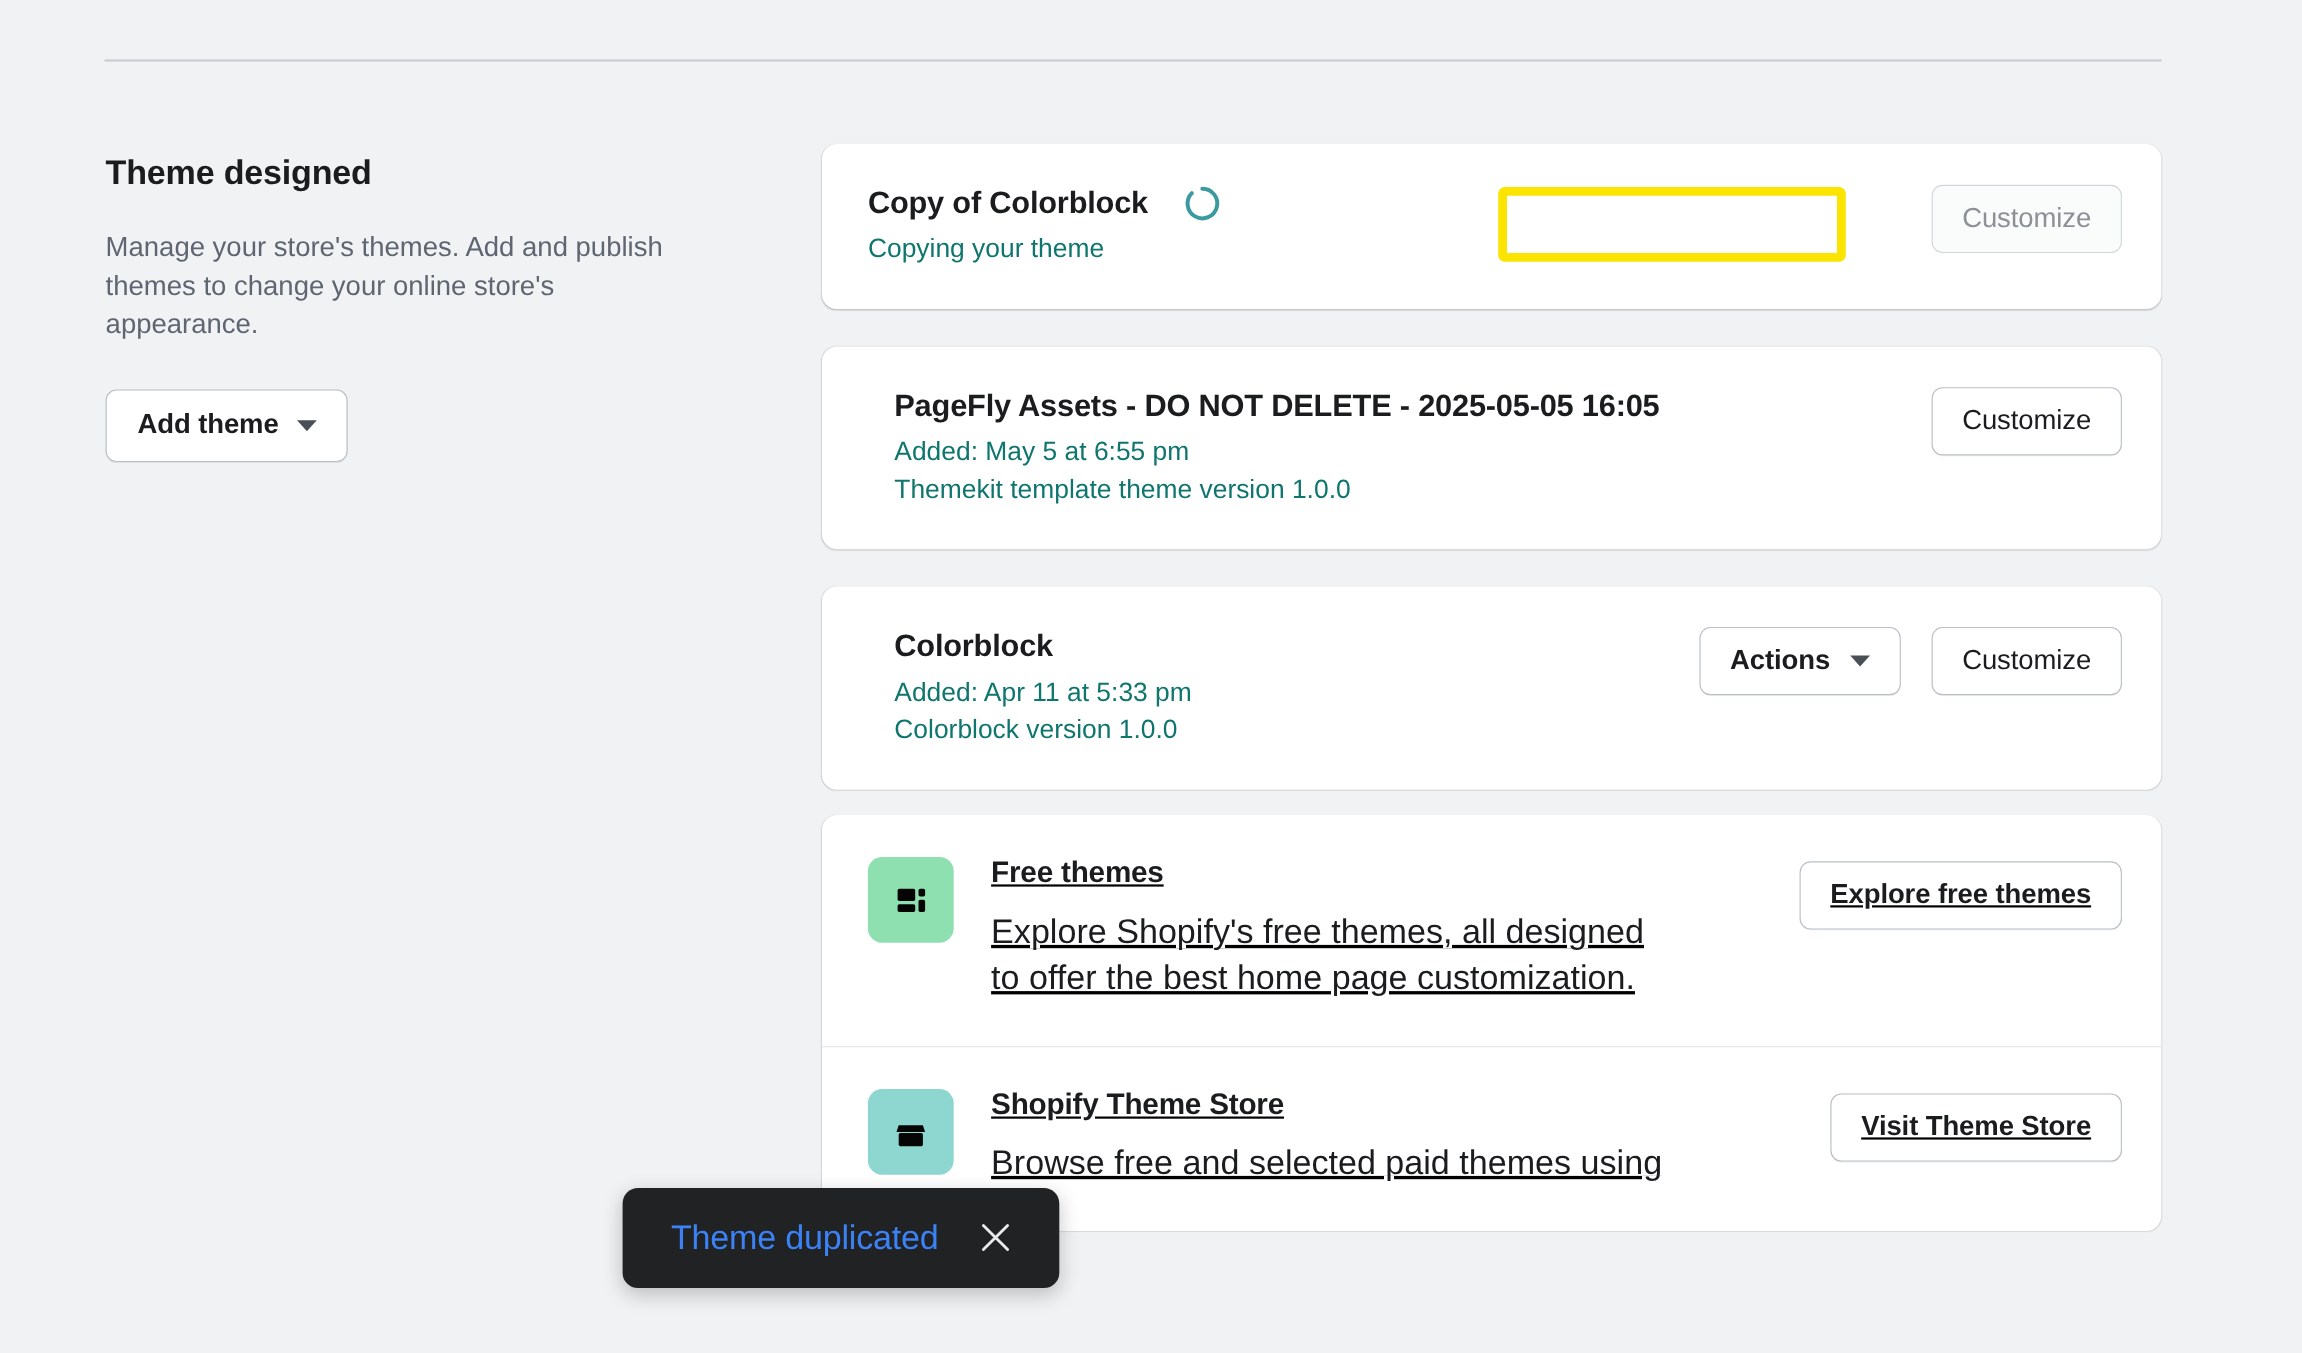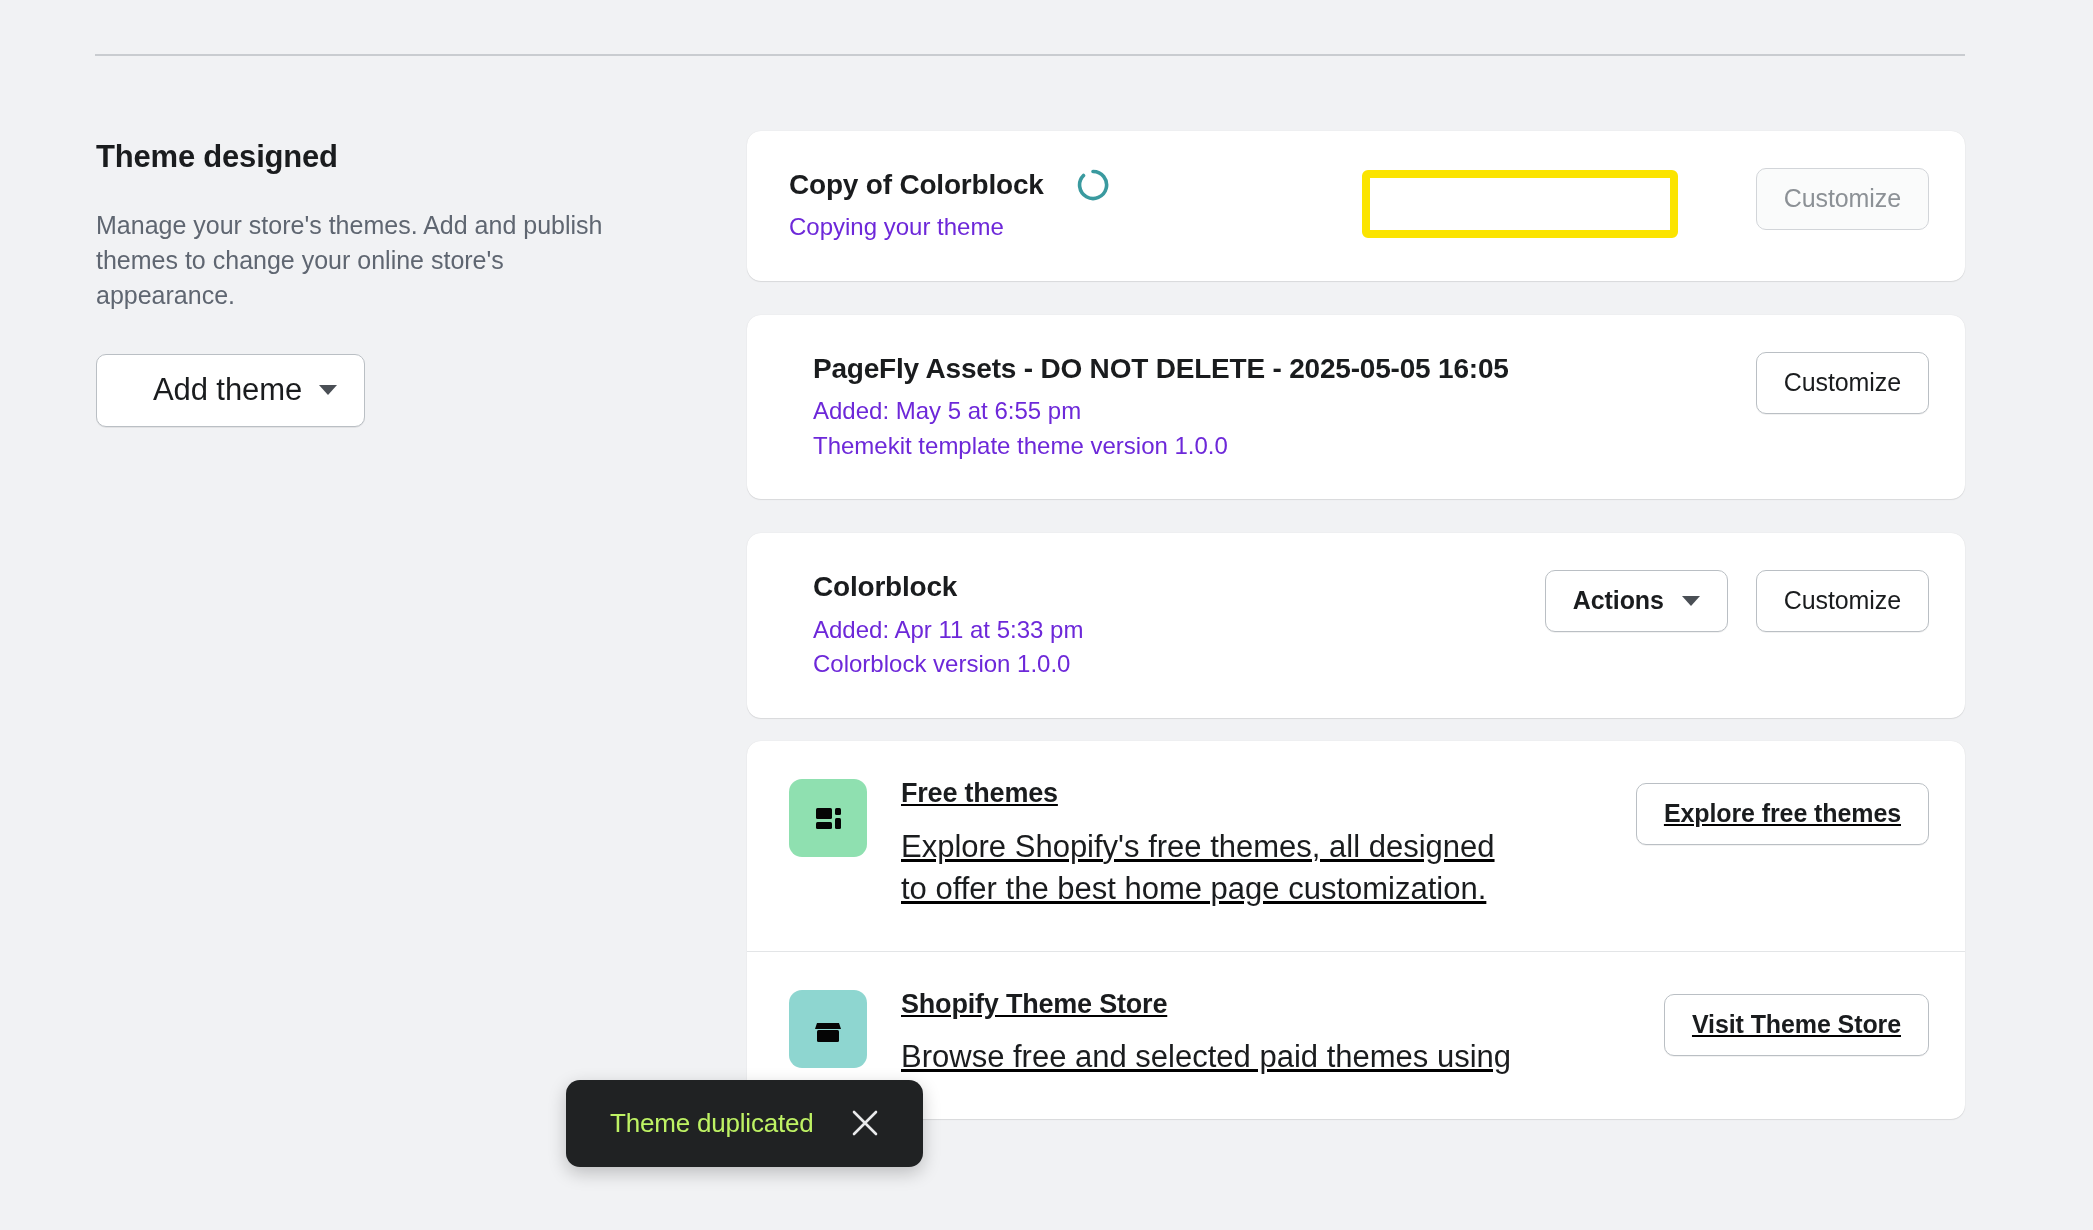--- a/index.html
+++ b/index.html
@@ -56,25 +56,24 @@
     align-items: center;
     gap: 17px;
     background: #ffffff;
     border: 1px solid #babfc4;
     border-radius: 10px;
     padding: 17px 27px 18px 28px;
     box-shadow: 0 1px 0 rgba(26,28,30,0.07);
     cursor: pointer;
   }
   .add-theme-btn .lbl {
-    font-size: 31px;
-    font-weight: 400;
+    font-size: 25px;
+    font-weight: 700;
     color: #1a1c1e;
     letter-spacing: -0.1px;
-    margin-left: 28px;
   }
   .caret {
     width: 0; height: 0;
     border-left: 9px solid transparent;
     border-right: 9px solid transparent;
     border-top: 10px solid #4a4f55;
   }
 
   
   .cards {
@@ -106,21 +105,21 @@
     letter-spacing: -0.2px;
     line-height: 1.33;
     display: flex;
     align-items: center;
     gap: 32px;
   }
   .theme-name.wrap { display: block; }
   .theme-meta {
     margin-top: 8px;
     font-size: 24px;
-    color: #6d28d9;
+    color: #0f766e;
     line-height: 1.36;
   }
 
   
   .spinner {
     flex: 0 0 auto;
     width: 34px; height: 34px;
     display: inline-block;
   }
 
@@ -224,22 +223,22 @@
     display: flex;
     align-items: center;
     gap: 36px;
     background: #202223;
     border-radius: 14px;
     padding: 27px 42px 28px 44px;
     box-shadow: 0 6px 18px rgba(0,0,0,0.22);
     z-index: 80;
   }
   .toast-msg {
-    font-size: 26px;
-    color: #bef264;
+    font-size: 31px;
+    color: #3b82f6;
     letter-spacing: -0.2px;
     white-space: nowrap;
   }
   .toast-close {
     width: 32px; height: 32px;
     flex: 0 0 auto;
     cursor: pointer;
   }
 </style>
 </head>

